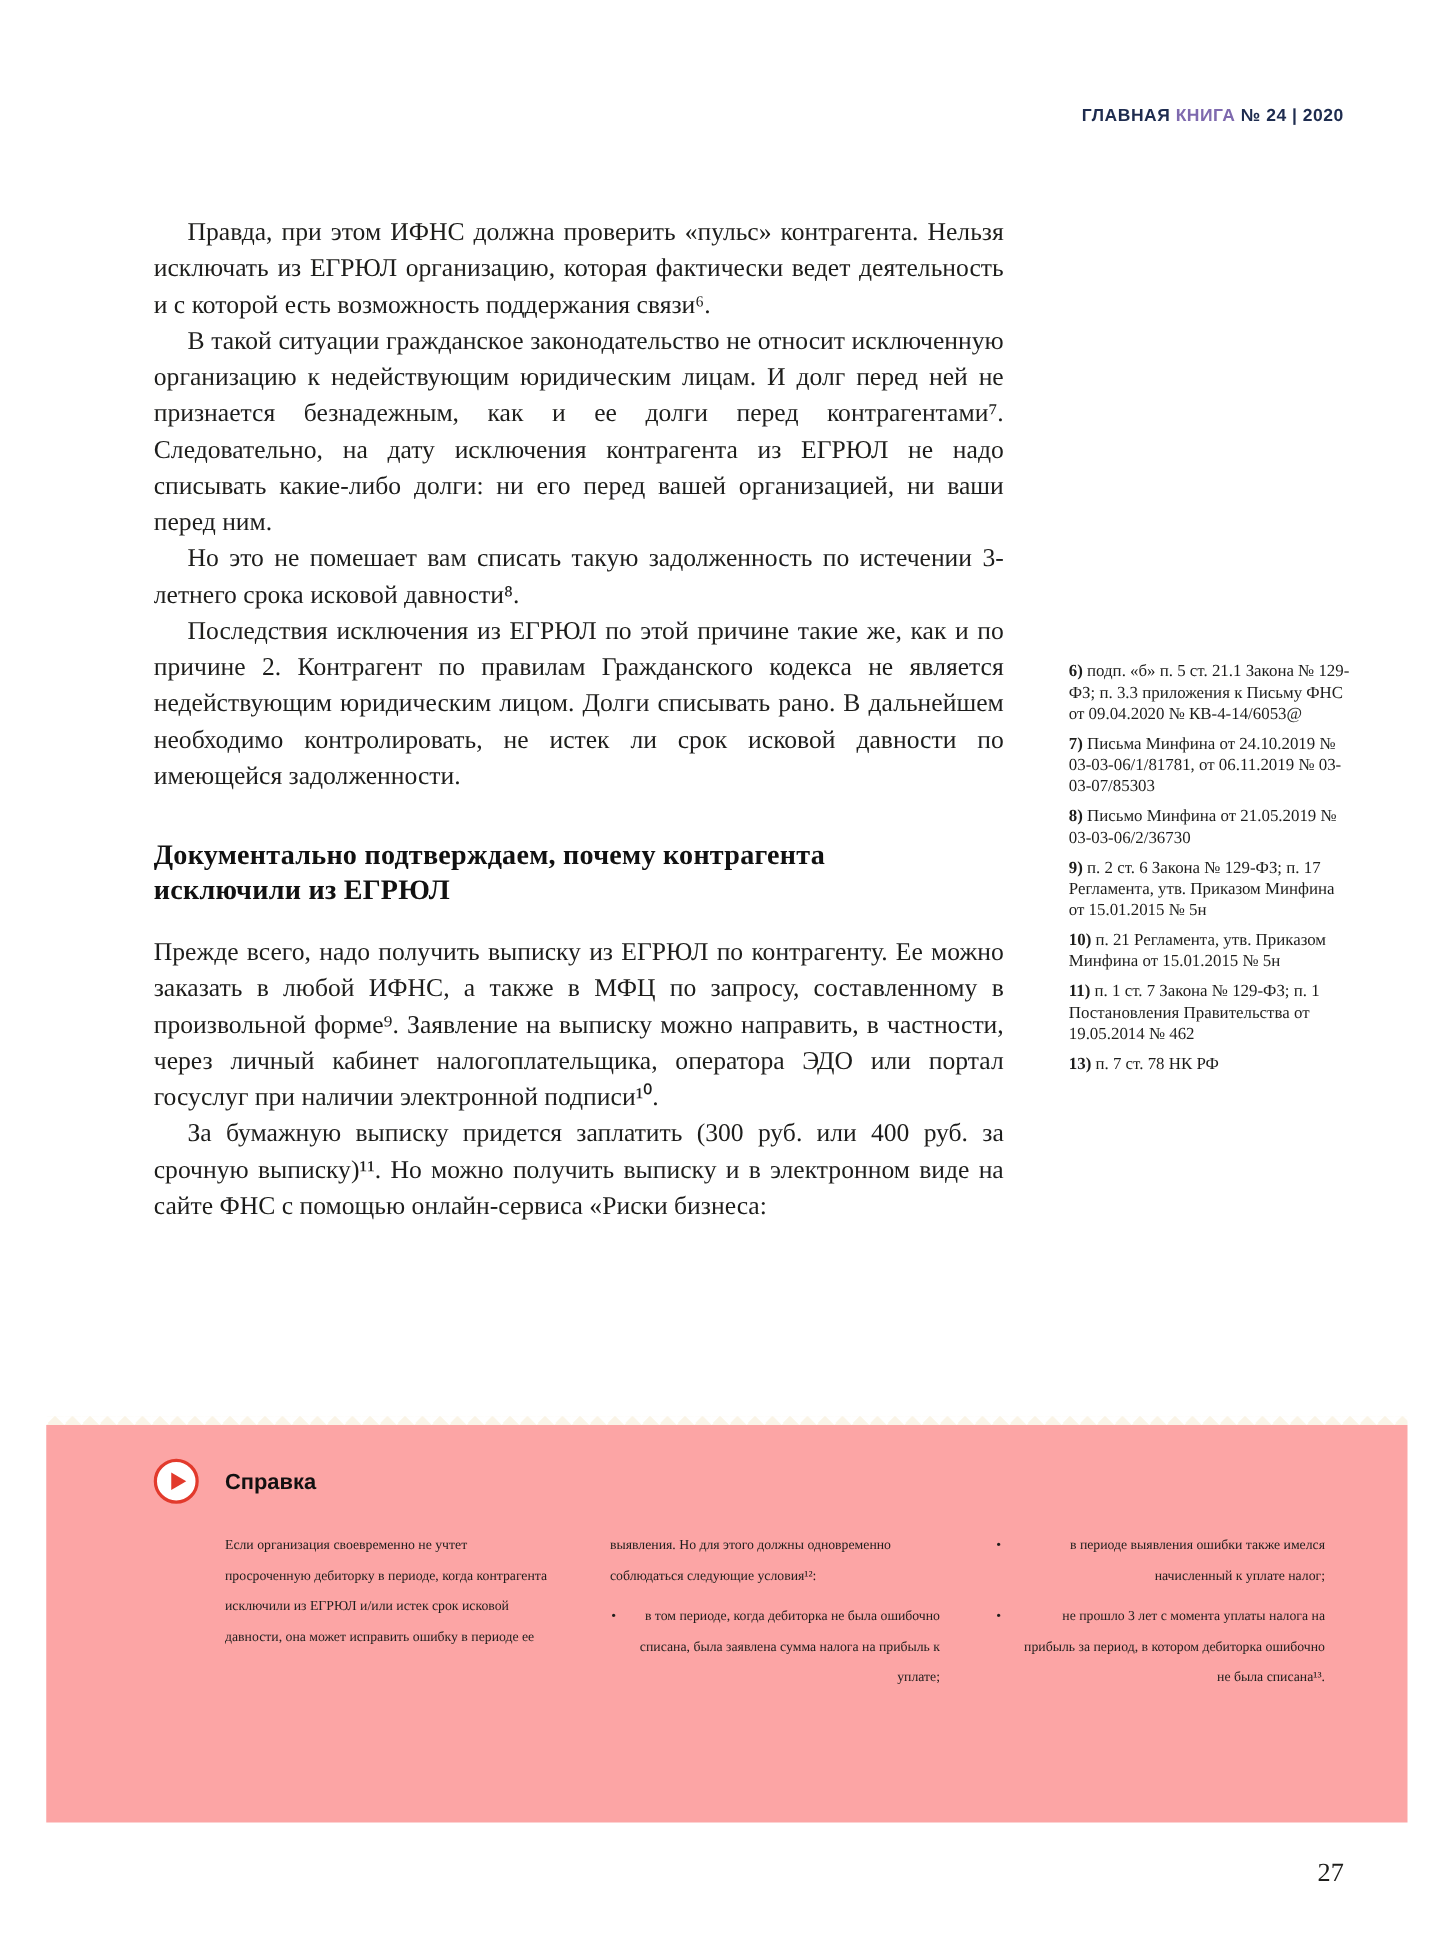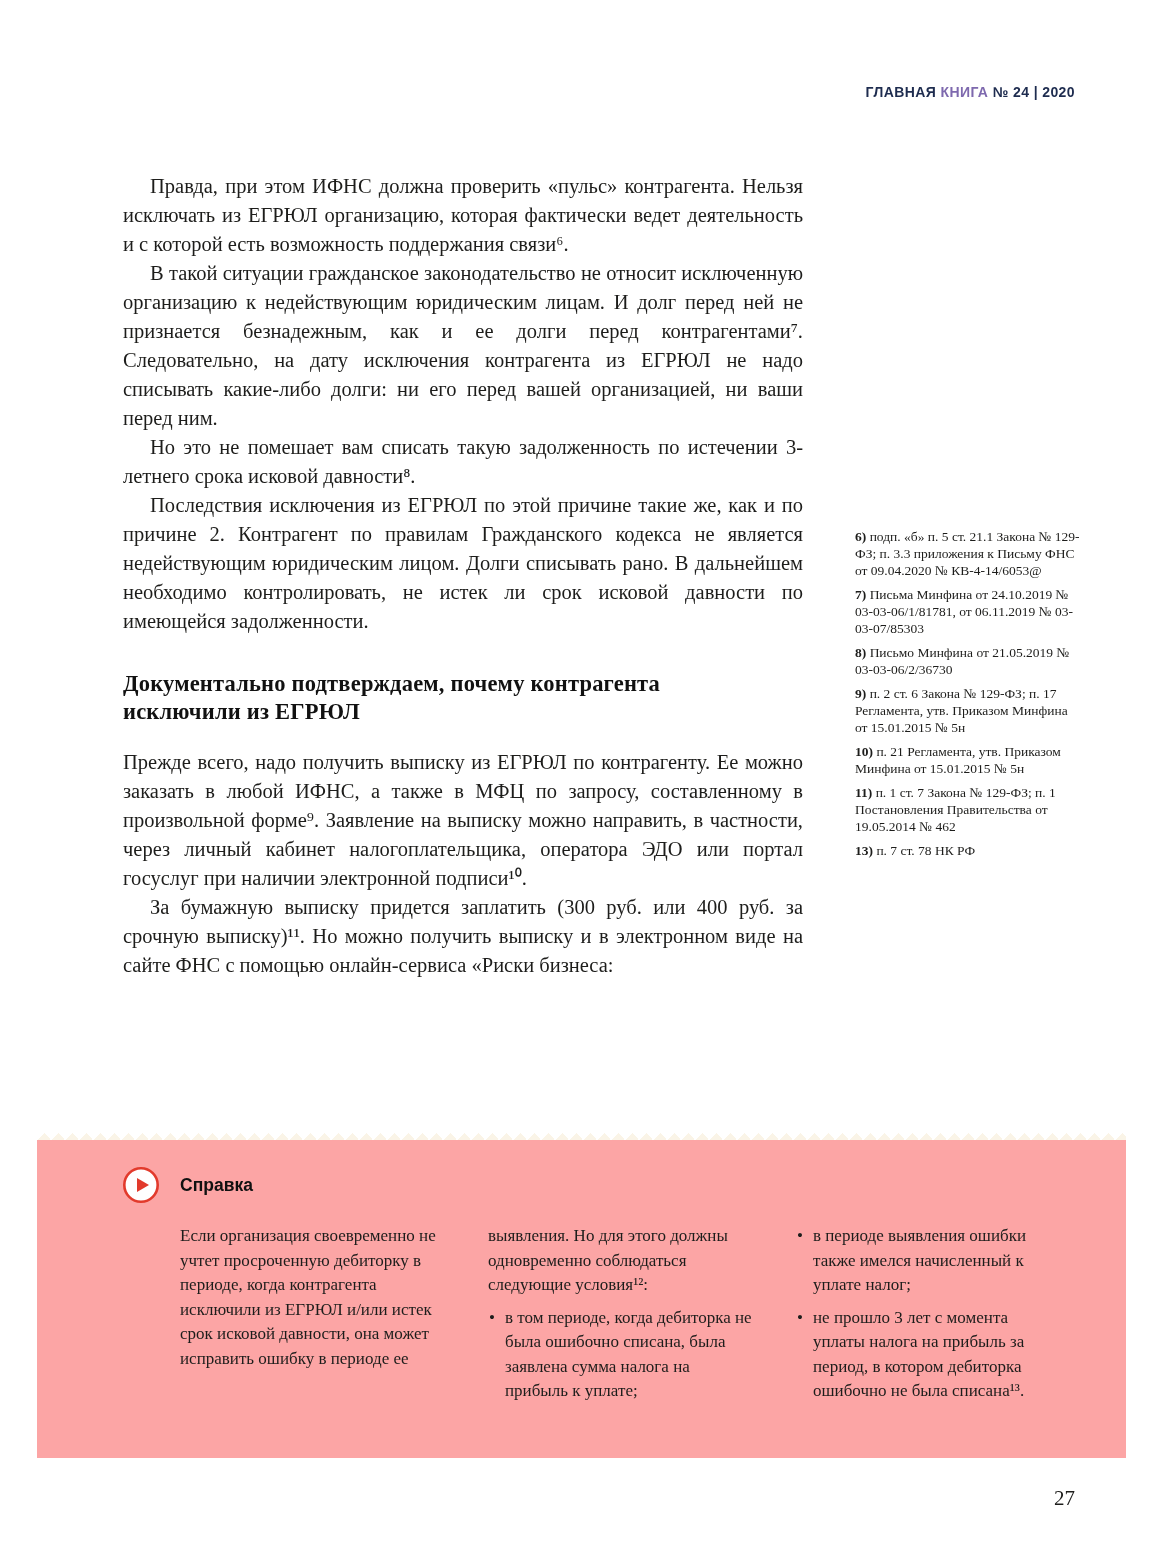--- a/index.html
+++ b/index.html
@@ -64,23 +64,23 @@
   }
   .play-badge { display:inline-flex; width:38px; height:38px; }
   .spravka-title {
     font-family:"Liberation Sans", sans-serif;
     font-weight:bold; font-size:17.5px; color:#111111;
   }
   .spravka-cols {
     position:absolute; left:143px; top:84px;
     display:flex; gap:44px;
   }
-  .s-col { width:264px; font-size:17px; line-height:24.5px; text-align:left; }
+  .s-col { width:264px; font-size:11px; line-height:24.5px; text-align:left; }
   .s-col p + p { margin-top:8px; }
-  .bullet { position:relative; padding-left:17px; }
+  .bullet { position:relative; padding-left:17px;text-align:right; }
   .bullet::before { content:"\2022"; position:absolute; left:1px; }
 
   
   .page-number {
     position:absolute; right:88px; top:1486px;
     font-size:21px; color:#1d1d1b;
   }
 </style>
 </head>
 <body>

